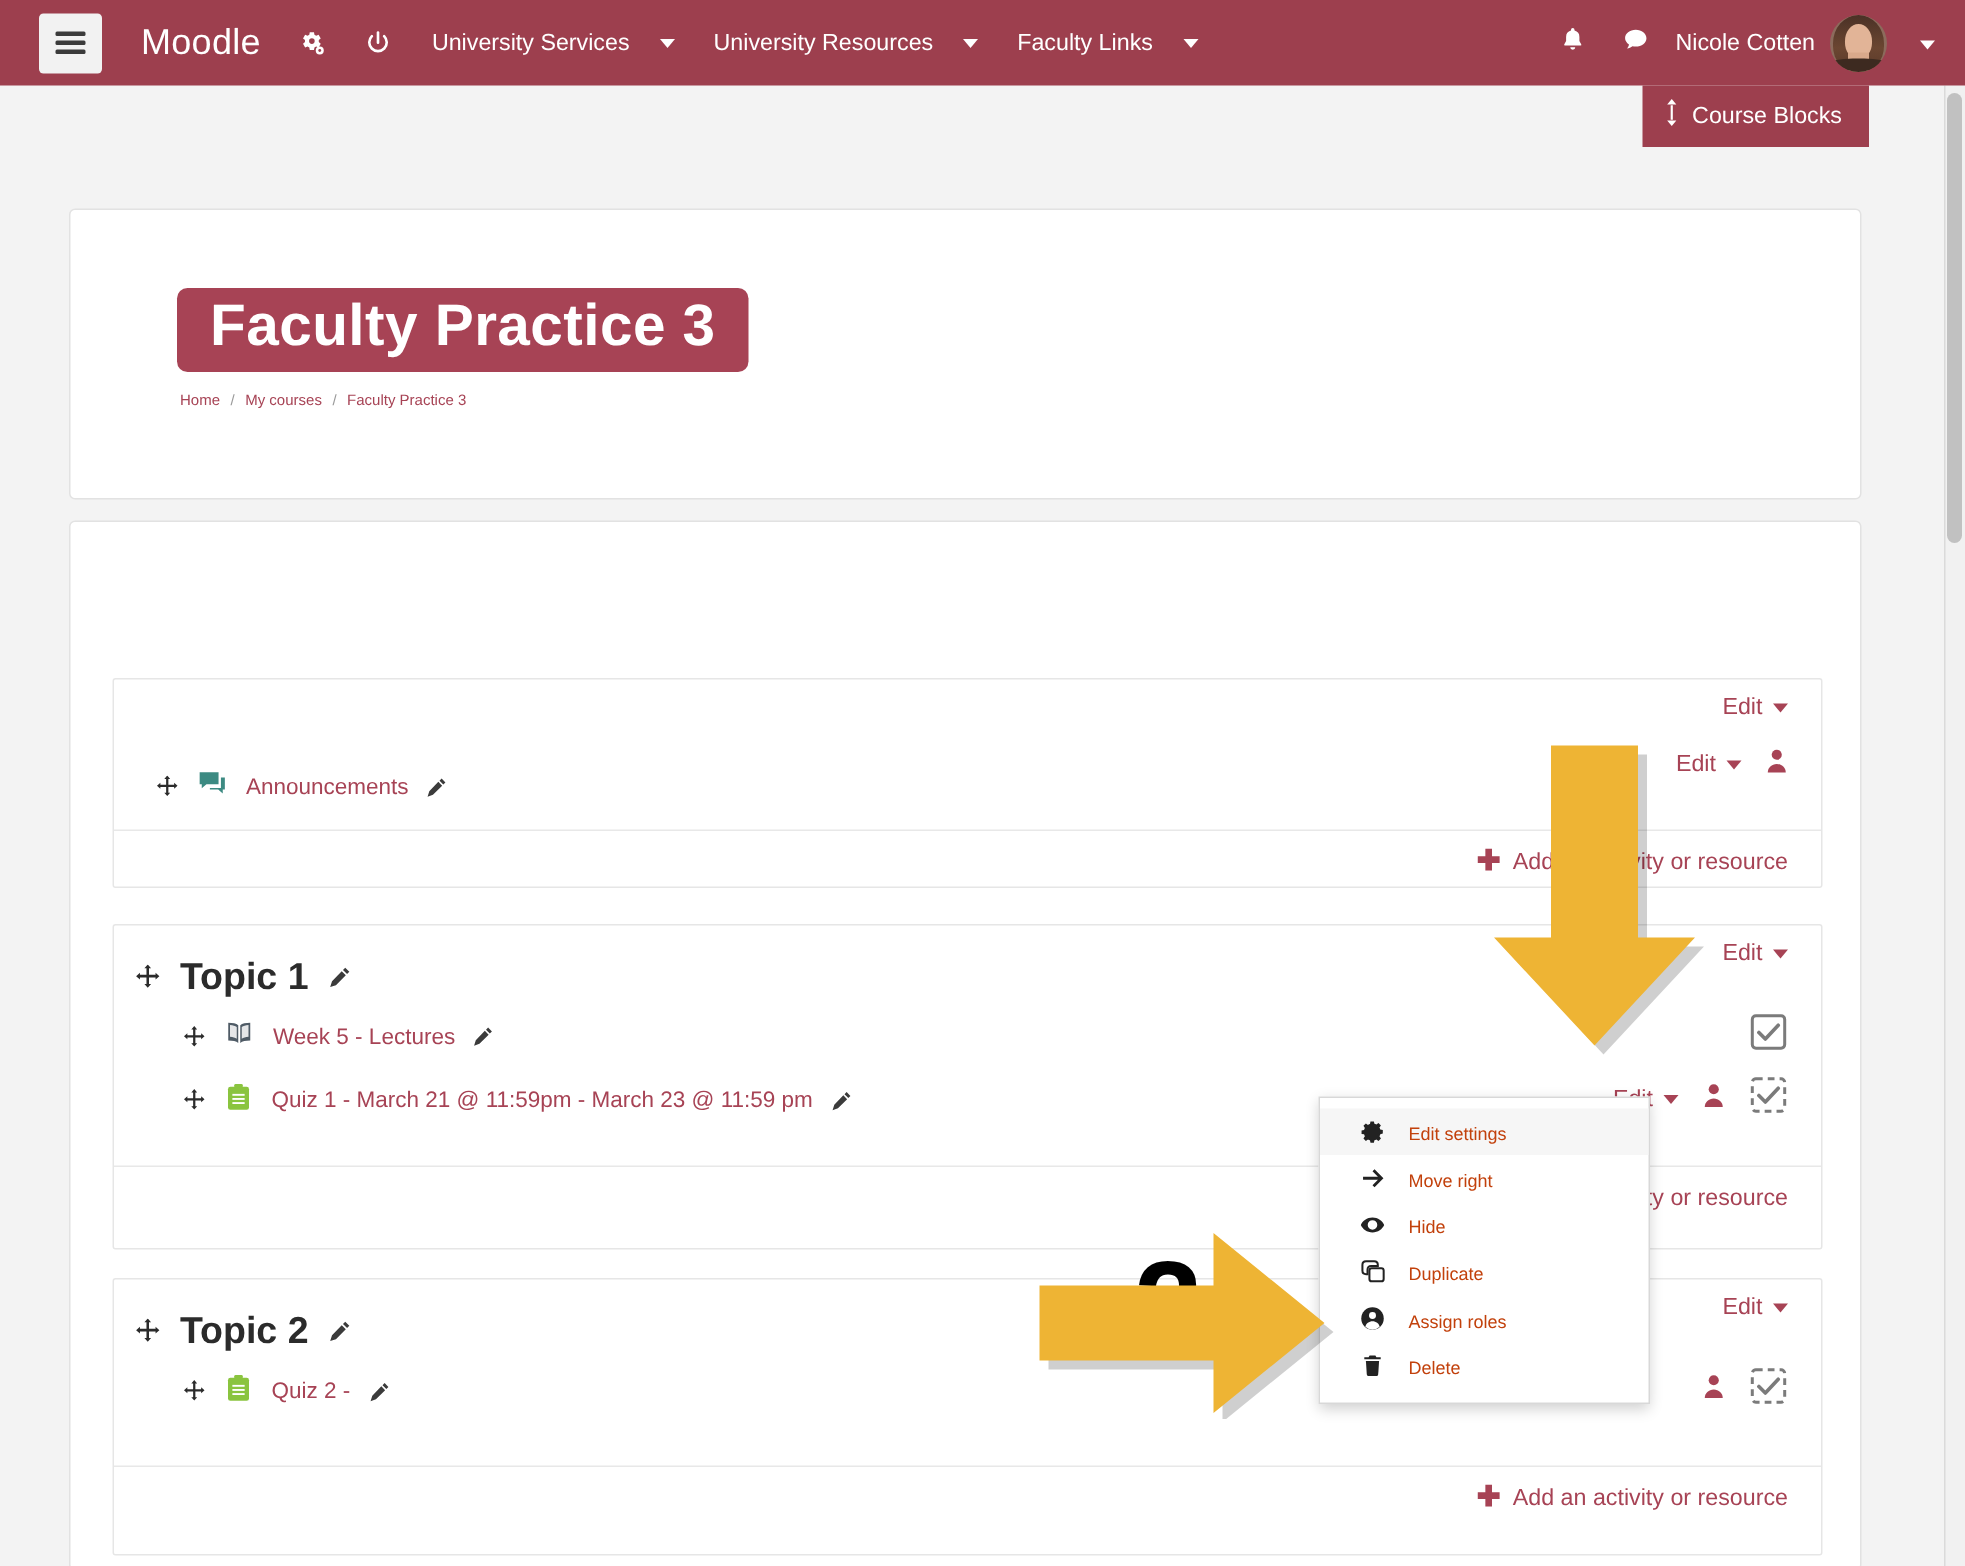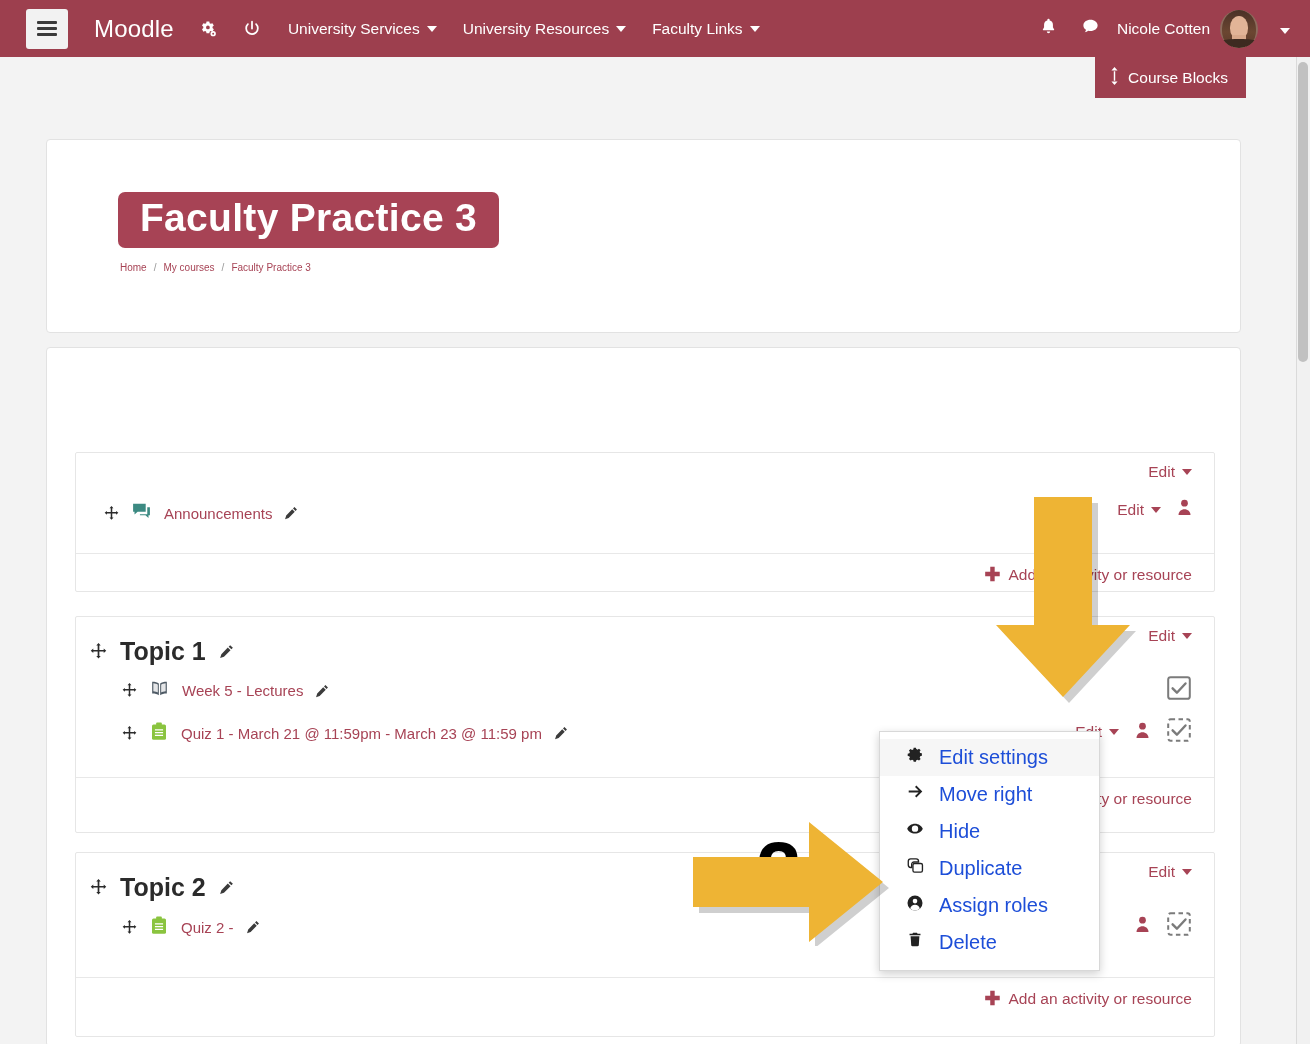--- a/index.html
+++ b/index.html
@@ -39,21 +39,21 @@
     margin-left: 26px; letter-spacing: .2px;
     cursor: pointer;
   }
   .nav-icon-btn {
     color: #ffffff; margin-left: 24px;
     display: inline-flex; align-items: center; cursor: pointer;
   }
   .nav-item {
     color: #ffffff; font-size: 15.5px;
     margin-left: 26px; cursor: pointer;
-    display: inline-flex; align-items: center; gap: 7px;
+    display: inline-flex; align-items: center; gap: 20px;
     white-space: nowrap;
   }
   .caret {
     width: 0; height: 0;
     border-left: 5px solid transparent;
     border-right: 5px solid transparent;
     border-top: 6px solid #ffffff;
     display: inline-block;
   }
   .nav-right { margin-left: auto; display: flex; align-items: center; padding-right: 14px; }
@@ -228,24 +228,24 @@
     position: absolute;
     left: 879px; top: 731px;
     width: 221px;
     background: #ffffff;
     border: 1px solid #d8d8d8;
     box-shadow: 0 3px 9px rgba(0,0,0,.19);
     padding: 7px 0 9px 0;
     z-index: 20;
   }
   .menu-item {
-    display: flex; align-items: flex-start;
+    display: flex; align-items: flex-end;
     gap: 15px;
     padding: 7px 12px 7px 26px;
-    font-size: 20px; color: #1d4ed8;
+    font-size: 12px; color: #c2410c;
     cursor: pointer;
   }
   .menu-item.active { background: #f6f6f6; }
   .menu-item .mi-icon { width: 18px; display: flex; justify-content: center; color: #222; }
 
   
   .anno { position: absolute; z-index: 22; }
   #arrow1 { left: 988px; top: 494px; }
   #arrow2 { left: 690px; top: 816px; }
   .anno-num {
@@ -352,21 +352,21 @@
 
     <div class="card" id="course-card">
 
       <div class="section" id="sec-announce">
 
         <div class="sec-edit">
           <span>Edit</span>
           <span class="caret-r"></span>
         </div>
 
-        <div class="activity" style="left:28px; top:48px;">
+        <div class="activity" style="left:28px; top:59px;">
           <span class="move-handle">
             <svg width="15" height="15" viewBox="0 0 16 16" fill="#2b2b2b">
               <path d="M8 0l2.1 2.4H8.8v4.1h4.1V5.2L15.3 7.3 12.9 9.4V8.1H8.8v4.1h1.3L8 14.6 5.9 12.2h1.3V8.1H3.1v1.3L.7 7.3 3.1 5.2v1.3h4.1V2.4H5.9z"></path>
             </svg>
           </span>
           <span>
             <svg width="21" height="21" viewBox="0 0 24 24" fill="#3c8a82">
               <path d="M2.4 3.2h14.4v9.1H7.6L4 15.4v-3.1H2.4z"></path>
               <path d="M18.6 7.2h3v9.2h-1.6v3.1l-3.5-3.1h-6.3v-1.2h8.4z"></path>
             </svg>

